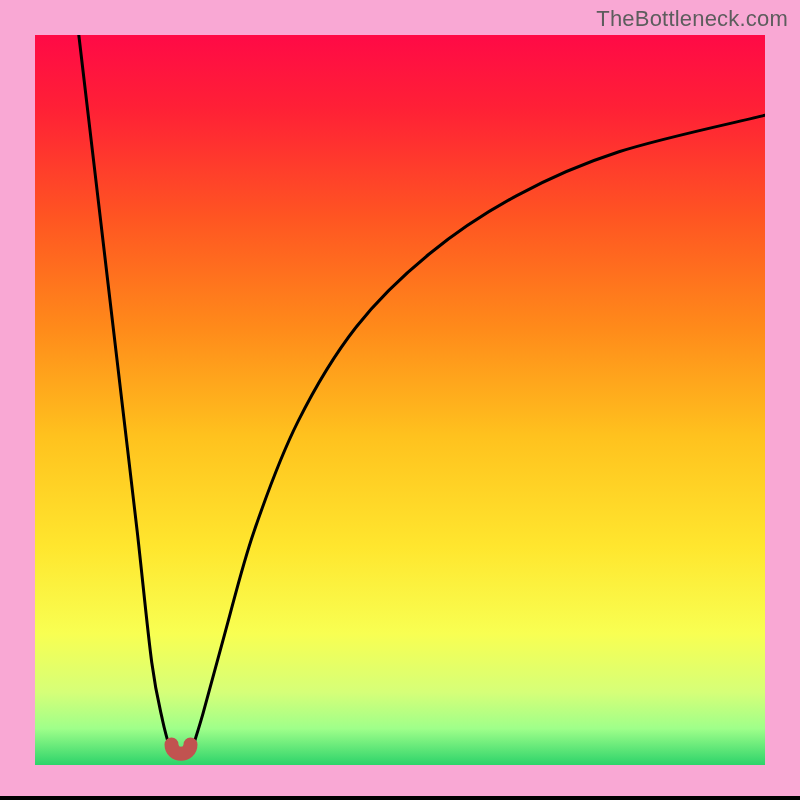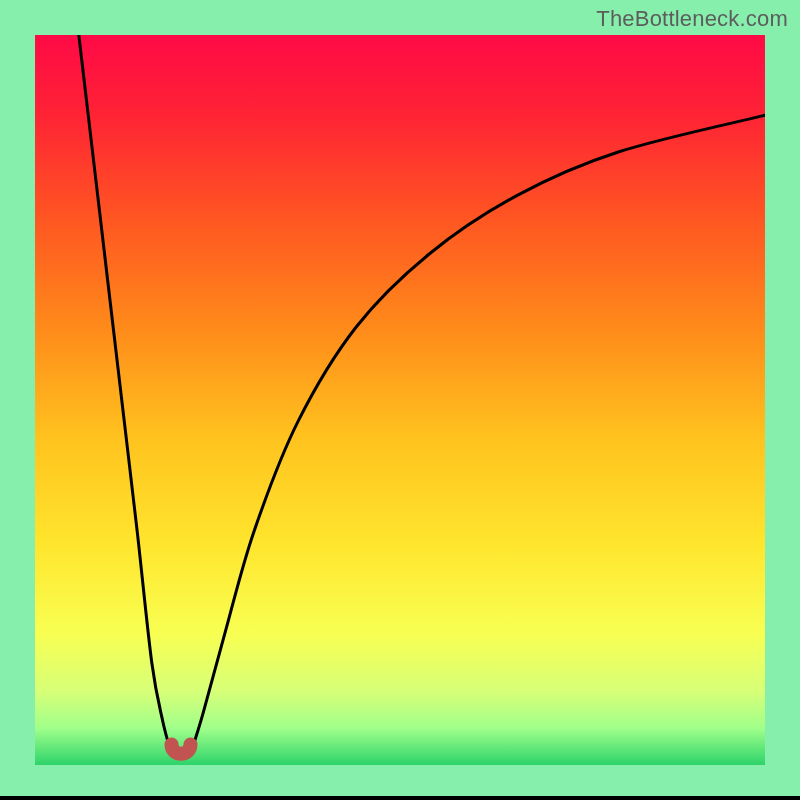--- a/index.html
+++ b/index.html
@@ -10,21 +10,21 @@
     background: #000;
     overflow: hidden;
     font-family: Arial, Helvetica, sans-serif;
   }
   .frame {
     position: absolute;
     left: 0;
     top: 0;
     width: 800px;
     height: 796px;
-    background: #86efac;
+    background: #f9a8d4;
   }
   .plot-area {
     position: absolute;
     left: 35px;
     top: 35px;
     width: 730px;
     height: 730px;
     overflow: hidden;
   }
   .gradient-fill {

